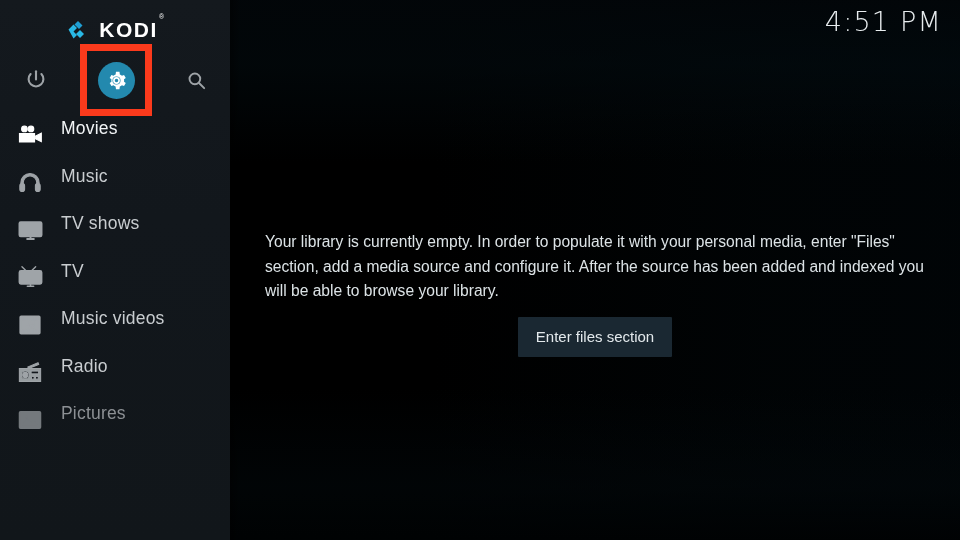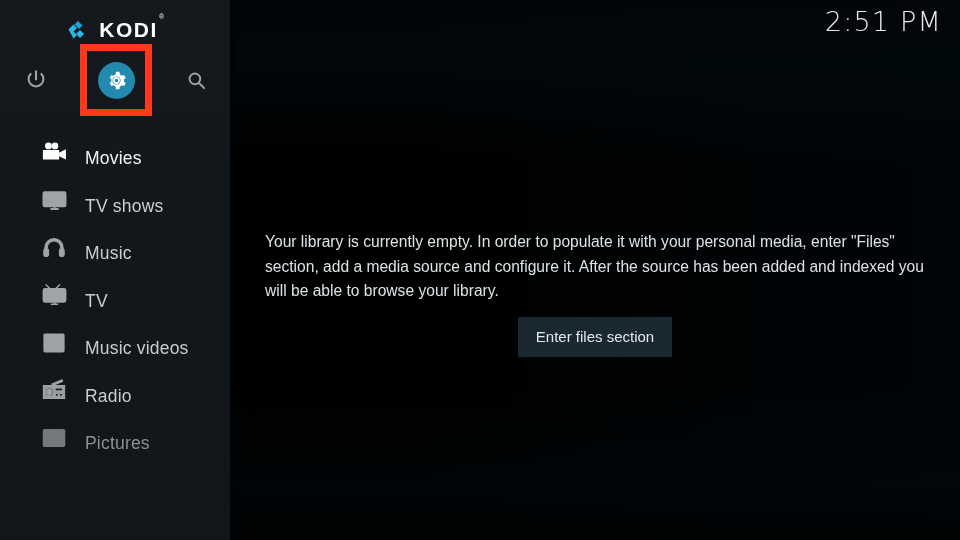--- a/index.html
+++ b/index.html
@@ -67,21 +67,21 @@
     display:flex; align-items:center; justify-content:center;
   }
   .redbox {
     position:absolute; left:80px; top:44px; width:72px; height:72px;
     border:7px solid #fb3a1c; z-index:6; pointer-events:none;
   }
 
   
   .menu { position:absolute; left:0; top:120px; width:230px; }
   .mrow {
-    height:47.5px; display:flex; align-items:flex-end; padding-left:10px;margin-left:24px;
+    height:47.5px; display:flex; align-items:flex-start; padding-left:10px;
   }
   .mrow .ic {
     width:40px; height:30px; display:flex; align-items:center; justify-content:center;
     flex:0 0 40px; margin-right:11px;
   }
   .mrow .lbl { font-size:17.5px; line-height:1; letter-spacing:.2px; }
   .mrow.active .lbl { color:#f2f5f7; }
   .mrow.norm   .lbl { color:#c9cdd0; }
   .mrow.dim    .lbl { color:#8c9094; }
   .mrow.active svg { fill:#ffffff; stroke:#ffffff; }
@@ -171,38 +171,38 @@
               <circle cx="12.4" cy="6.2" r="2.5"></circle>
               <path d="M2.2 10.2h13.4v7.6H2.2z"></path>
               <path d="M16.2 12.6l5.4-2.6v7.4l-5.4-2.6z"></path>
             </svg>
         </span>
         <span class="lbl">Movies</span>
       </div>
 
       <div class="mrow norm">
         <span class="ic">
+          <svg width="26" height="26" viewBox="0 0 24 24">
+              <path d="M12 3.2a8.4 8.4 0 0 0-8.4 8.4v3.2h2.2v-3.2a6.2 6.2 0 1 1 12.4 0v3.2h2.2v-3.2A8.4 8.4 0 0 0 12 3.2z"></path>
+              <rect x="2.6" y="12.4" width="4.4" height="7.4" rx="2.1"></rect>
+              <rect x="17" y="12.4" width="4.4" height="7.4" rx="2.1"></rect>
+            </svg>
+        </span>
+        <span class="lbl">Music</span>
+      </div>
+
+      <div class="mrow norm">
+        <span class="ic">
           <svg width="27" height="27" viewBox="0 0 24 24" fill="none" stroke-width="1.7">
               <rect x="2.2" y="4.6" width="19.6" height="12.6" rx="1.1"></rect>
               <path d="M9 19.6h6" stroke-linecap="round"></path>
               <path d="M12 17.2v2.4" stroke-linecap="round"></path>
             </svg>
         </span>
         <span class="lbl">TV shows</span>
-      </div>
-
-      <div class="mrow norm">
-        <span class="ic">
-          <svg width="26" height="26" viewBox="0 0 24 24">
-              <path d="M12 3.2a8.4 8.4 0 0 0-8.4 8.4v3.2h2.2v-3.2a6.2 6.2 0 1 1 12.4 0v3.2h2.2v-3.2A8.4 8.4 0 0 0 12 3.2z"></path>
-              <rect x="2.6" y="12.4" width="4.4" height="7.4" rx="2.1"></rect>
-              <rect x="17" y="12.4" width="4.4" height="7.4" rx="2.1"></rect>
-            </svg>
-        </span>
-        <span class="lbl">Music</span>
       </div>
 
       <div class="mrow norm">
         <span class="ic">
           <svg width="27" height="27" viewBox="0 0 24 24" fill="none" stroke-width="1.6">
               <path d="M7.6 5.6 4.4 2.4M13.4 5.6l3.2-3.2" stroke-linecap="round" stroke-width="1.2"></path>
               <rect x="2.2" y="6.2" width="19.6" height="11.4" rx="1.3"></rect>
               <path d="M9.2 19.8h5.6" stroke-linecap="round" stroke-width="1.4"></path>
               <path d="M12 17.6v2.2" stroke-width="1.4"></path>
             </svg>
@@ -252,21 +252,21 @@
         </span>
         <span class="lbl">Pictures</span>
       </div>
 
     </div>
   </div>
   <div class="sidebar-shadow"></div>
 
   <div class="content">
 
-    <div class="clock">2:51 PM</div>
+    <div class="clock">4:51 PM</div>
 
     <div class="empty-wrap">
       <div class="empty-msg">Your library is currently empty. In order to populate it with your personal media, enter "Files" section, add a media source and configure it. After the source has been added and indexed you will be able to browse your library.</div>
       <div class="btn-row">
         <button class="btn">Enter files section</button>
       </div>
     </div>
 
   </div>
 

